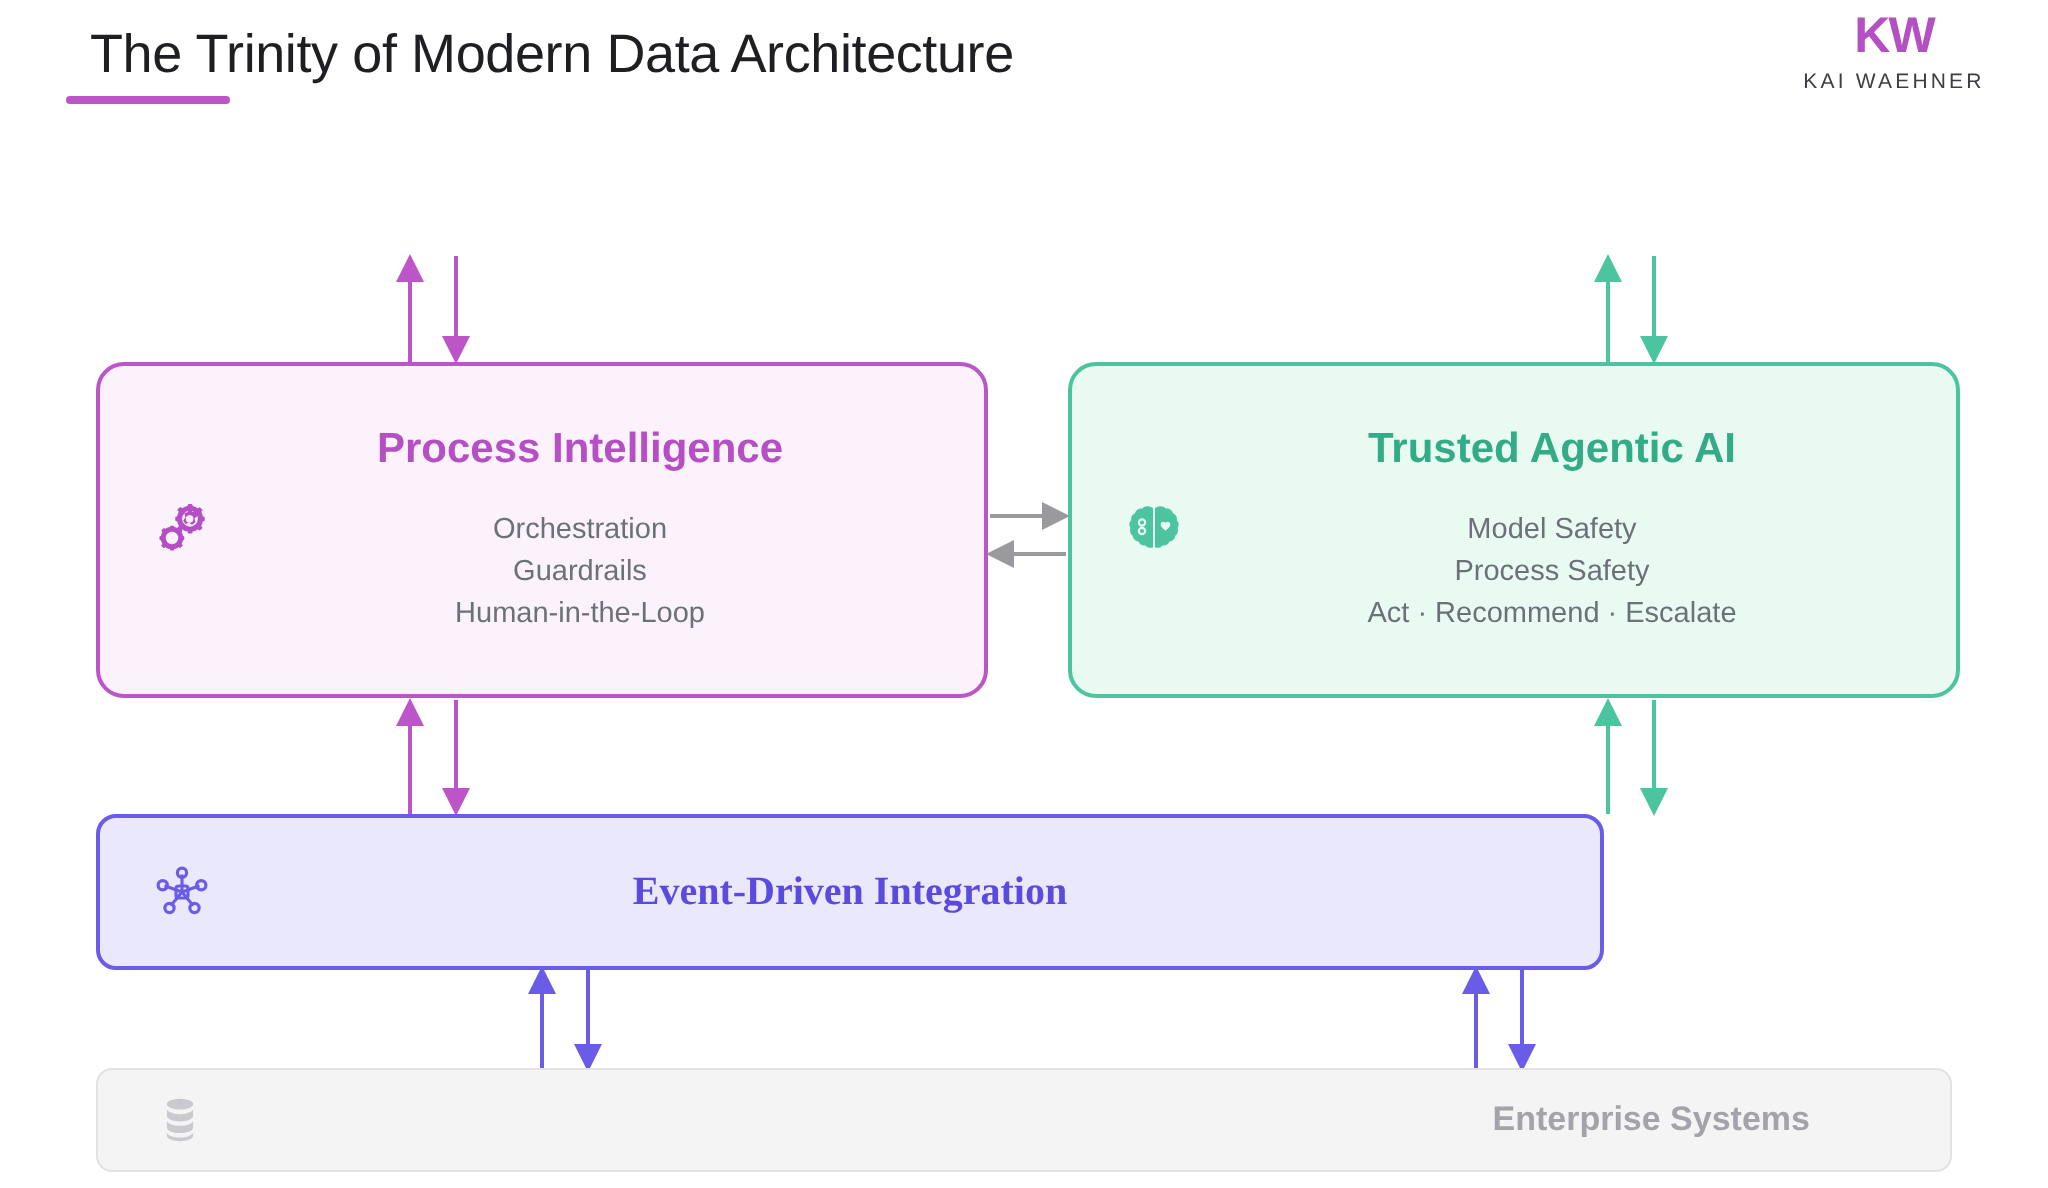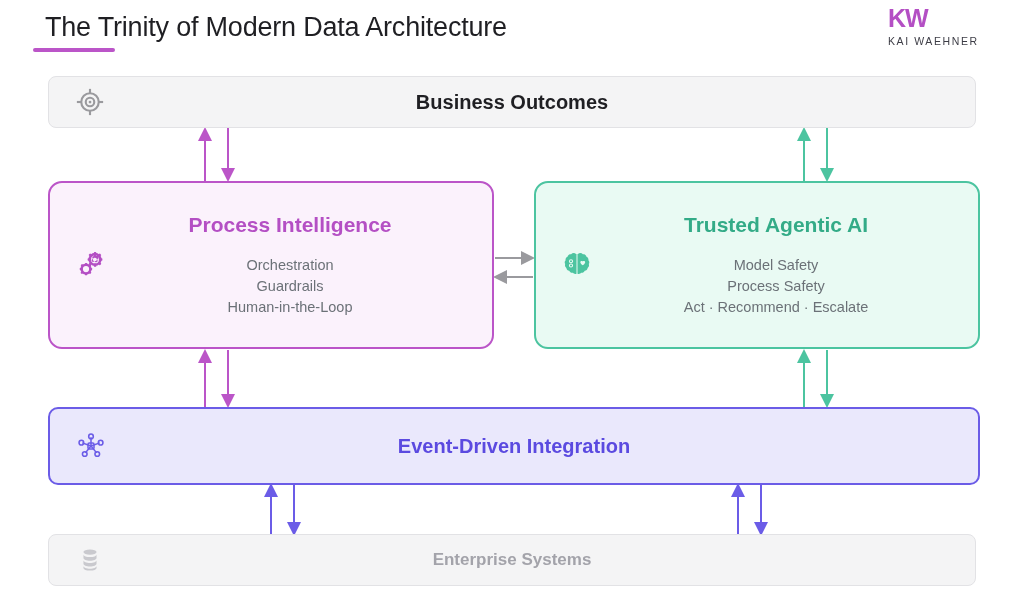--- a/index.html
+++ b/index.html
@@ -36,21 +36,21 @@
     width: 82px;
     height: 4px;
     border-radius: 2px;
     background: #bb55c8;
   }
   .brand {
     position: absolute;
     right: 18px;
     top: 6px;
     width: 118px;
-    text-align: left;
+    text-align: center;
   }
   .brand-mark {
     font-size: 25px;
     font-weight: 700;
     line-height: 1;
     letter-spacing: -1px;
     color: #b44fc4;
   }
   .brand-name {
     margin-top: 4px;
@@ -118,35 +118,36 @@
     background: #e9faf3;
     border: 2px solid #4cc4a0;
     border-radius: 14px;
   }
   #box-agentic .box-title { font-size: 21px; color: #33ab87; }
   #box-agentic .box-body { padding: 0 18px 0 56px; }
   #box-agentic .box-sub { margin-top: 18px; }
 
   
   #box-events {
-    left: 48px; top: 407px; width: 932px; height: 78px;
+    left: 48px; top: 407px; width: 754px; height: 78px;
     background: #eae8fc;
     border: 2px solid #6b5ce7;
     border-radius: 10px;
+    font-family: Liberation Serif, serif;
   }
   #box-events .box-title { font-size: 20px; color: #5b4ae0; }
   #box-events .box-sub { margin-top: 5px; color: #55596b; font-size: 14.5px; }
 
   
   #box-enterprise {
     left: 48px; top: 534px; width: 928px; height: 52px;
     background: #f4f4f5;
     border: 1px solid #e2e2e5;
   }
-  #box-enterprise .box-title { font-size: 17px; color: #a3a3aa; }
+  #box-enterprise .box-title { font-size: 17px; color: #a3a3aa; text-align: right; }
 
   
   #connectors {
     position: absolute;
     left: 0; top: 0;
     width: 1024px; height: 594px;
     pointer-events: none;
   }
 </style>
 </head>
@@ -207,36 +208,20 @@
       <line x1="271" y1="534" x2="271" y2="490" stroke="#6b5ce7" stroke-width="2" marker-end="url(#mk-violet)"></line>
       <line x1="294" y1="485" x2="294" y2="529" stroke="#6b5ce7" stroke-width="2" marker-end="url(#mk-violet)"></line>
     </g>
 
     <g>
       <line x1="738" y1="534" x2="738" y2="490" stroke="#6b5ce7" stroke-width="2" marker-end="url(#mk-violet)"></line>
       <line x1="761" y1="485" x2="761" y2="529" stroke="#6b5ce7" stroke-width="2" marker-end="url(#mk-violet)"></line>
     </g>
   </svg>
 
-  <div class="box" id="box-outcomes">
-    <span class="box-icon">
-      <svg width="30" height="30" viewBox="0 0 24 24" fill="none" stroke="#9a9a9e" stroke-width="1.7">
-        <circle cx="12" cy="12" r="7"></circle>
-        <circle cx="12" cy="12" r="3.4"></circle>
-        <circle cx="12" cy="12" r="1.1" fill="#9a9a9e" stroke="none"></circle>
-        <line x1="12" y1="1.5" x2="12" y2="5.5"></line>
-        <line x1="12" y1="18.5" x2="12" y2="22.5"></line>
-        <line x1="1.5" y1="12" x2="5.5" y2="12"></line>
-        <line x1="18.5" y1="12" x2="22.5" y2="12"></line>
-      </svg>
-    </span>
-    <div class="box-body">
-      <div class="box-title">Business Outcomes</div>
-    </div>
-  </div>
 
   <div class="box" id="box-agentic">
     <span class="box-icon">
       <svg width="30" height="30" viewBox="0 0 24 24">
         <path d="M11.2 3.1c-1.1-.9-3-.8-3.9.3-1.3-.2-2.6.6-2.9 1.9-1.1.4-1.8 1.6-1.5 2.8-.9.8-1 2.2-.3 3.1-.5 1.1-.1 2.5.9 3.1.1 1.2 1.1 2.2 2.3 2.3.4 1.1 1.6 1.8 2.8 1.6.7.9 2 1.2 3 .7V3.1z" fill="#4cc4a0"></path>
         <path d="M12.8 3.1c1.1-.9 3-.8 3.9.3 1.3-.2 2.6.6 2.9 1.9 1.1.4 1.8 1.6 1.5 2.8.9.8 1 2.2.3 3.1.5 1.1.1 2.5-.9 3.1-.1 1.2-1.1 2.2-2.3 2.3-.4 1.1-1.6 1.8-2.8 1.6-.7.9-2 1.2-3 .7V3.1z" fill="#4cc4a0"></path>
         <circle cx="7.2" cy="9" r="1.25" fill="none" stroke="#e9faf3" stroke-width=".85"></circle>
         <circle cx="7.2" cy="12.4" r="1.25" fill="none" stroke="#e9faf3" stroke-width=".85"></circle>
         <path d="M16.6 9.1c-.7-.75-1.95-.3-1.95.7 0 .95 1.15 1.75 1.95 2.45.8-.7 1.95-1.5 1.95-2.45 0-1-1.25-1.45-1.95-.7z" fill="#e9faf3"></path>
       </svg>

